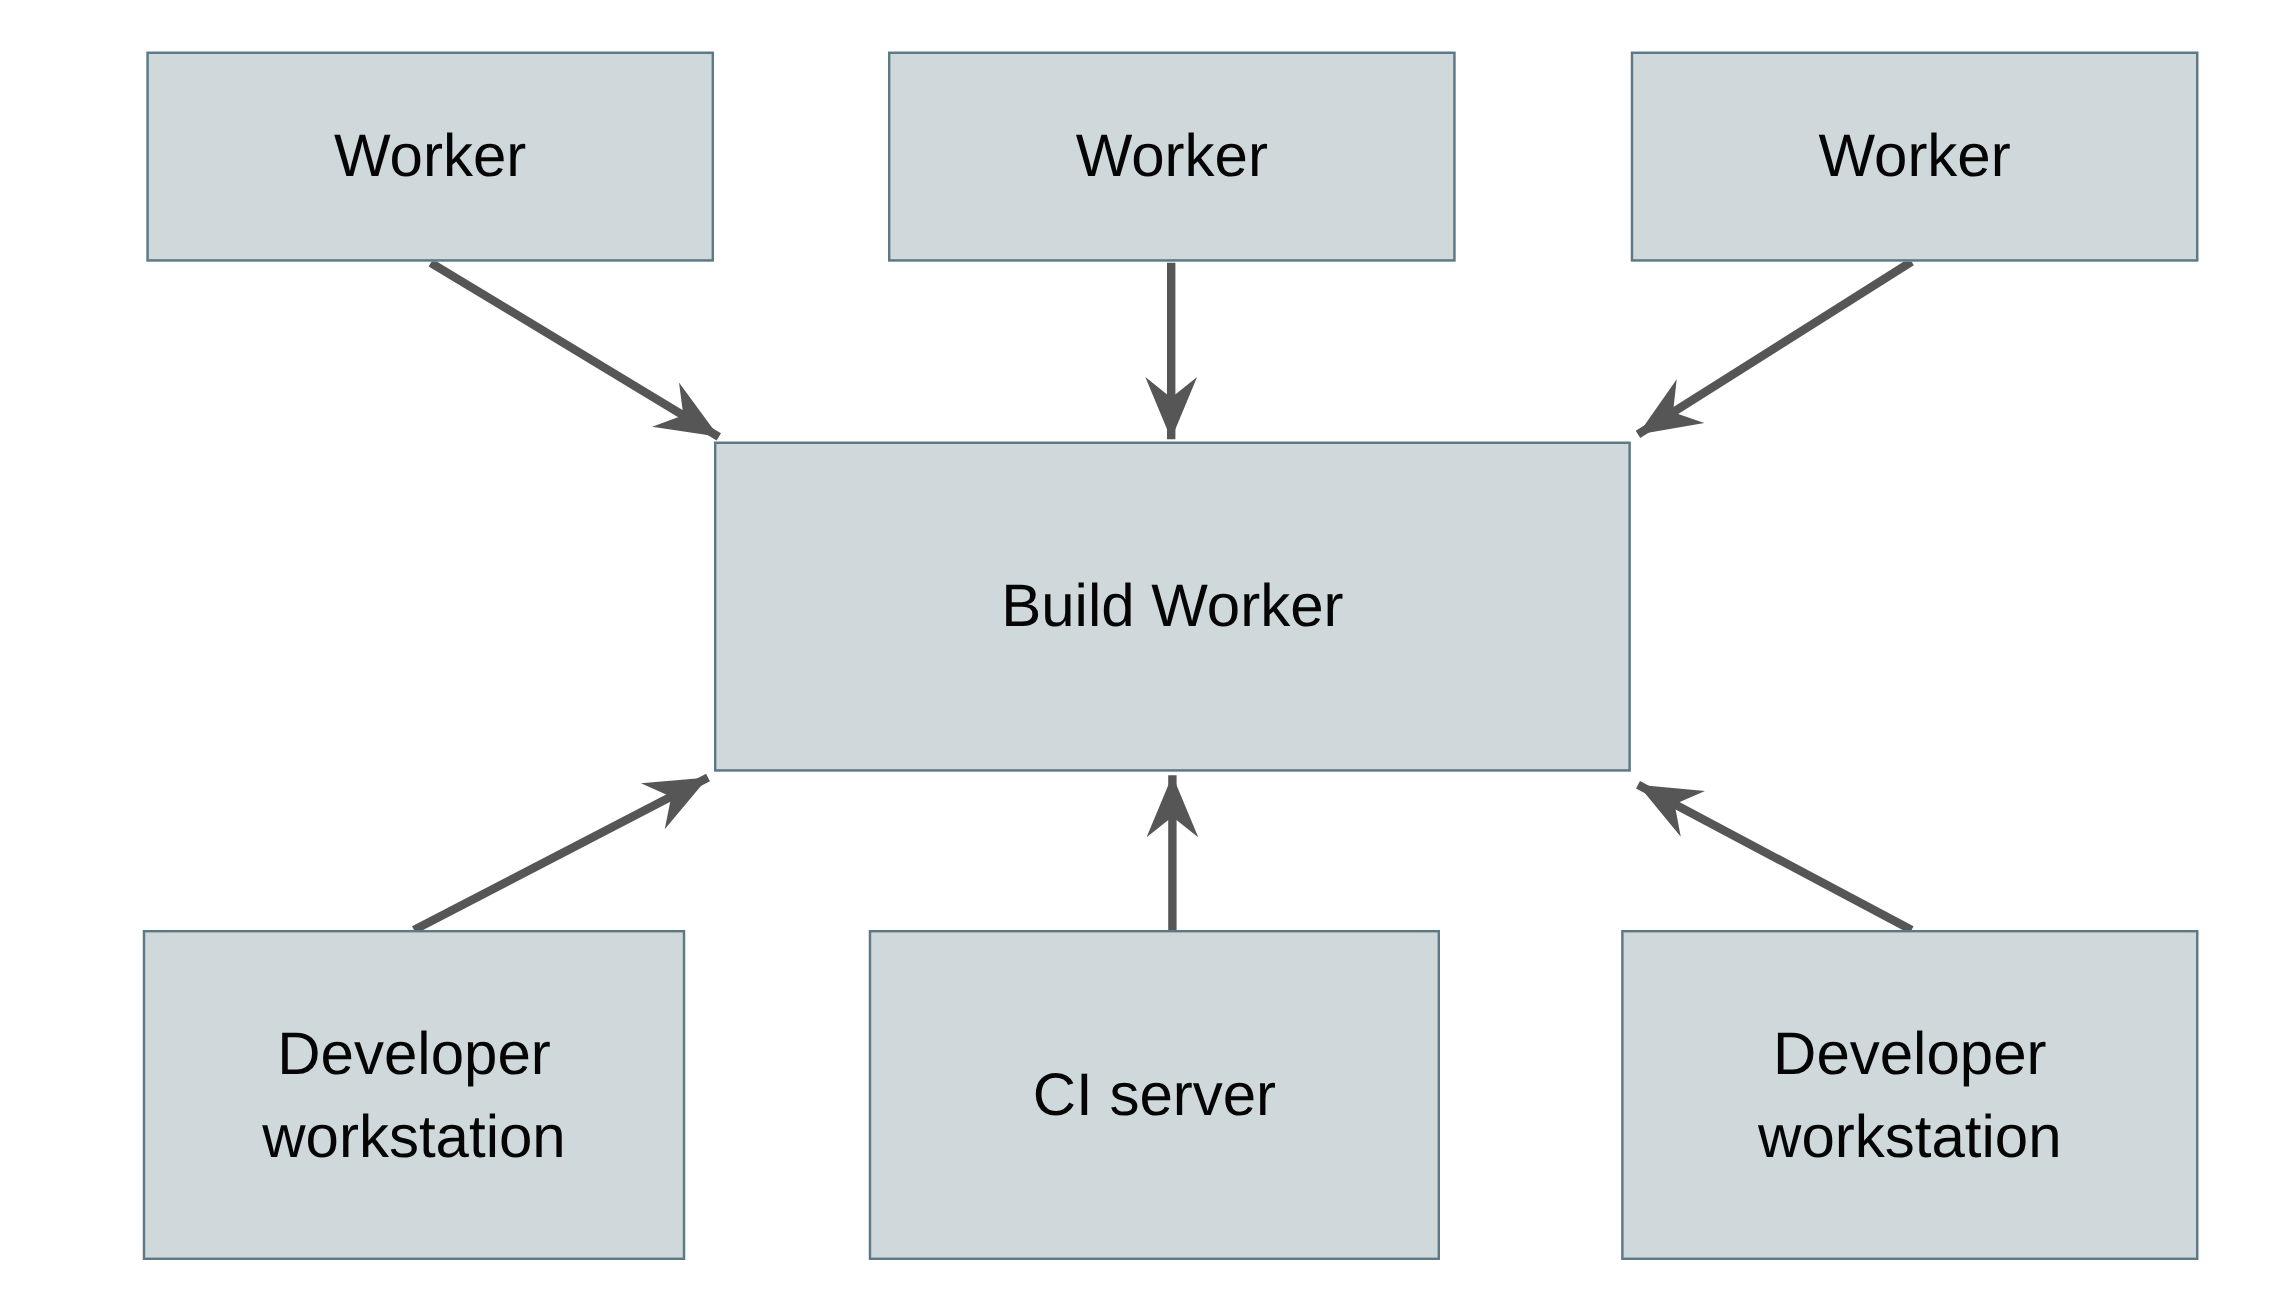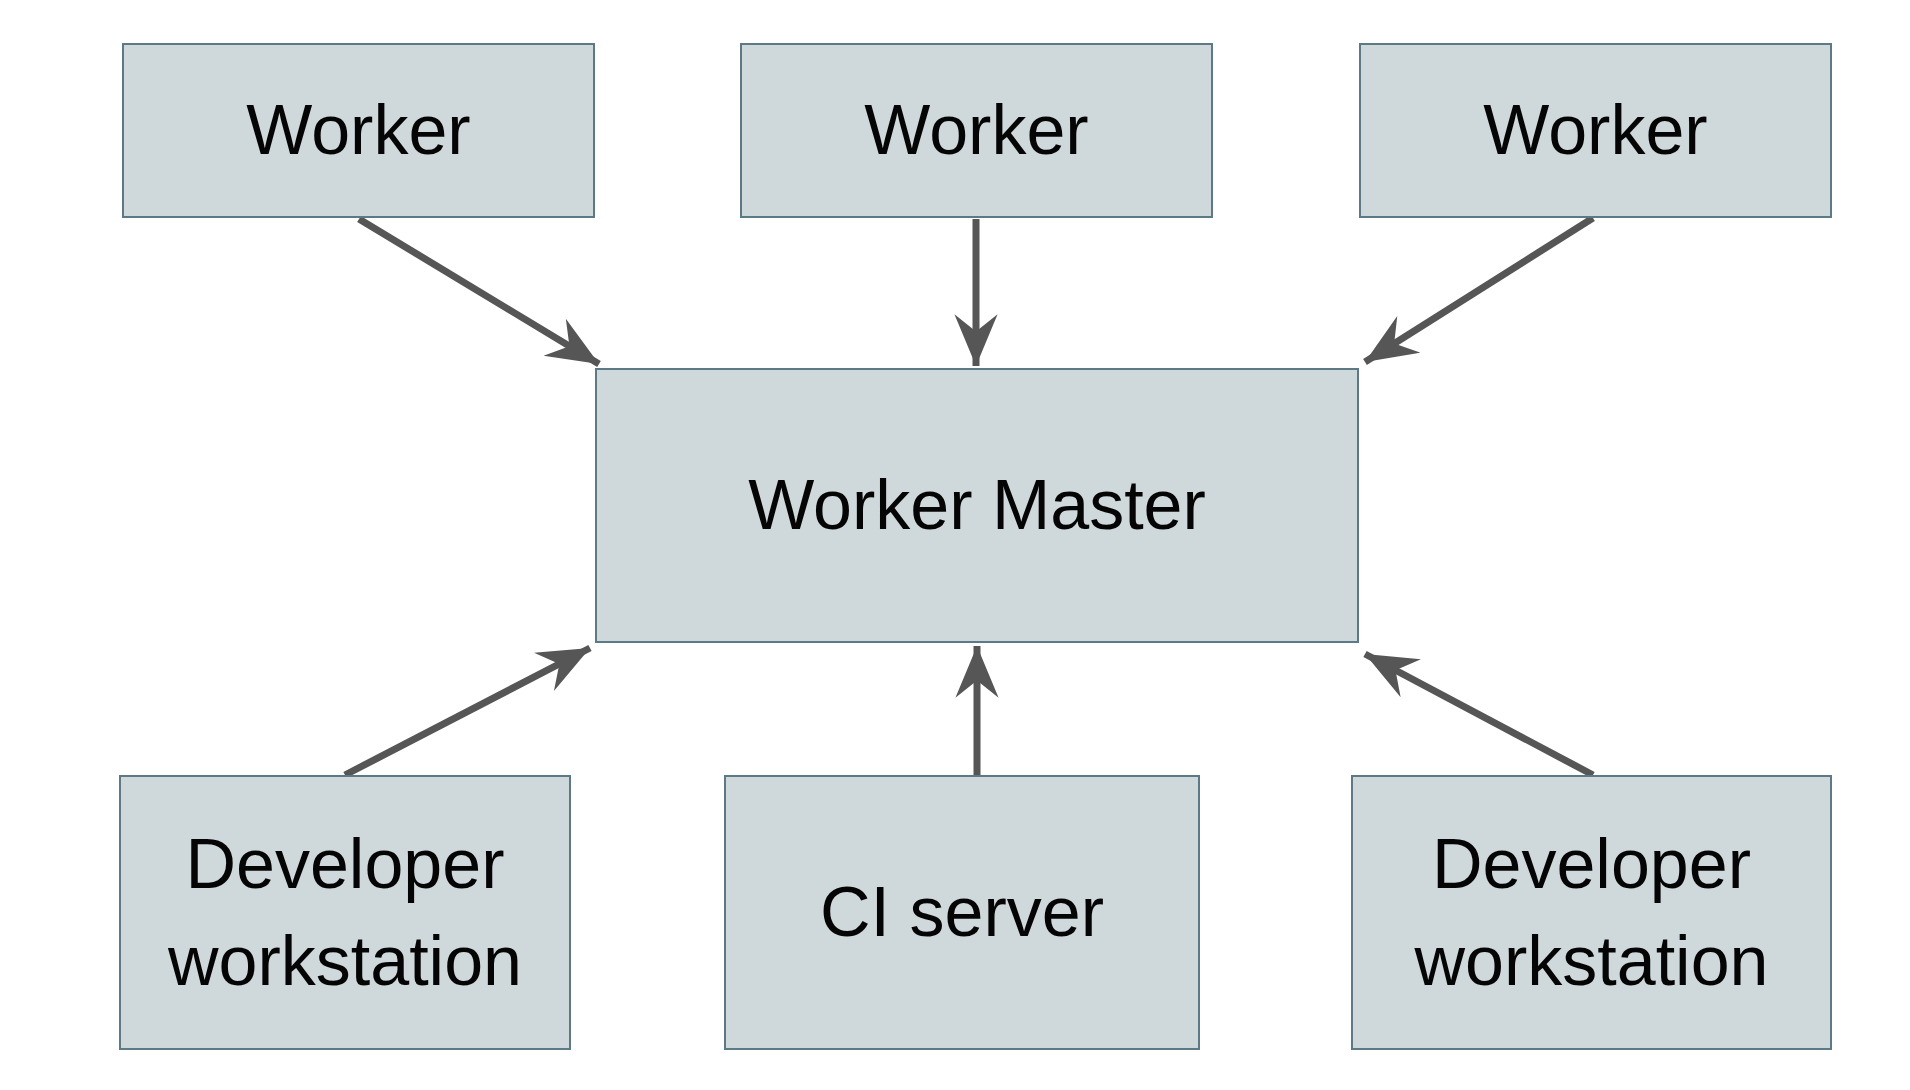--- a/index.html
+++ b/index.html
@@ -27,21 +27,21 @@
     position: absolute;
     box-sizing: border-box;
     background: #cfd8da;
     border: 2.5px solid #5d7985;
     display: flex;
     align-items: center;
     justify-content: center;
     text-align: center;
   }
   .node-label {
-    font-size: 70px;
+    font-size: 50px;
     line-height: 1.38;
     color: #050505;
     letter-spacing: 0px;
     padding: 0 10px;
   }
   
   .n-worker-1        { left: 122px;  top: 43px;  width: 473px; height: 175px; }
   .n-worker-2        { left: 740px;  top: 43px;  width: 473px; height: 175px; }
   .n-worker-3        { left: 1359px; top: 43px;  width: 473px; height: 175px; }
   .n-build-master    { left: 595px;  top: 368px; width: 764px; height: 275px; }
@@ -74,21 +74,21 @@
 
   <div class="node n-worker-2">
     <span class="node-label">Worker</span>
   </div>
 
   <div class="node n-worker-3">
     <span class="node-label">Worker</span>
   </div>
 
   <div class="node n-build-master">
-    <span class="node-label">Worker Master</span>
+    <span class="node-label">Build Worker</span>
   </div>
 
   <div class="node n-dev-1">
     <span class="node-label">Developer workstation</span>
   </div>
 
   <div class="node n-ci-server">
     <span class="node-label">CI server</span>
   </div>
 

